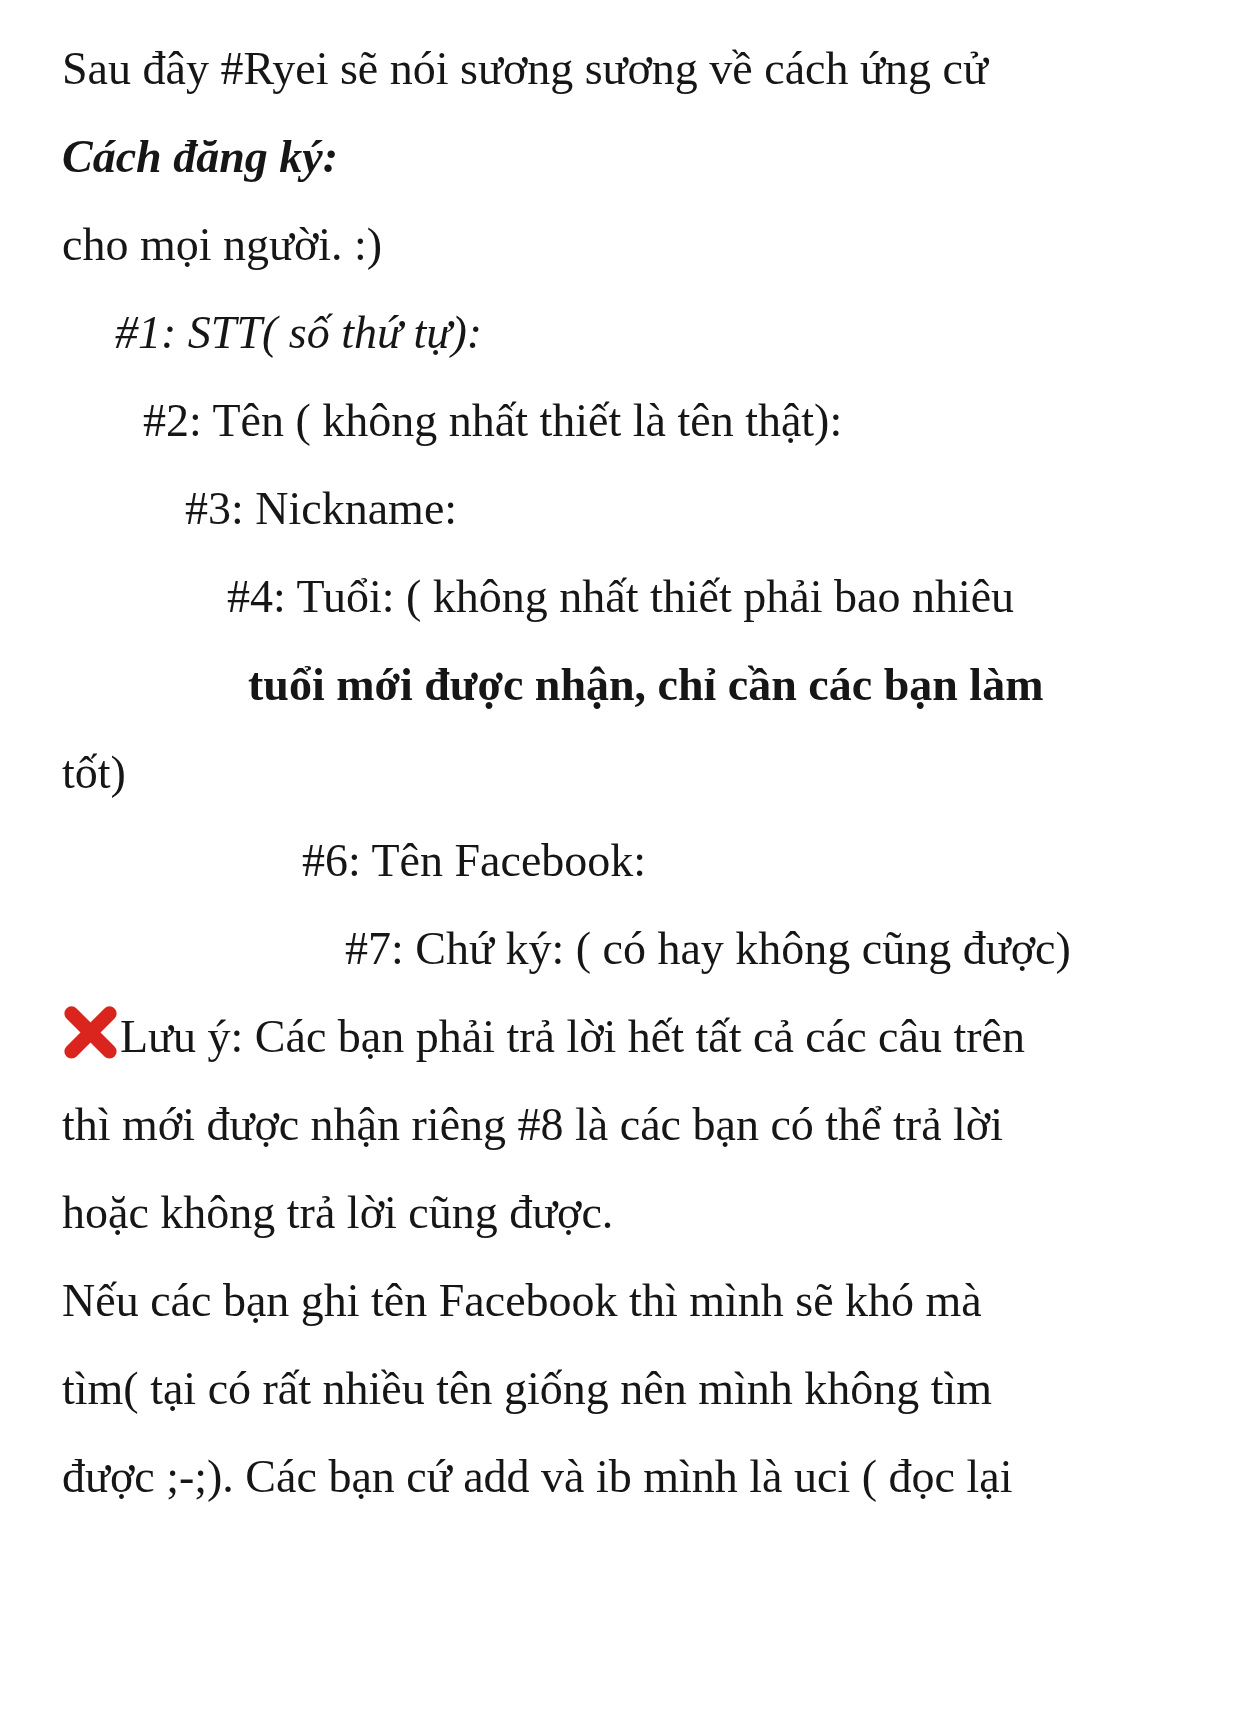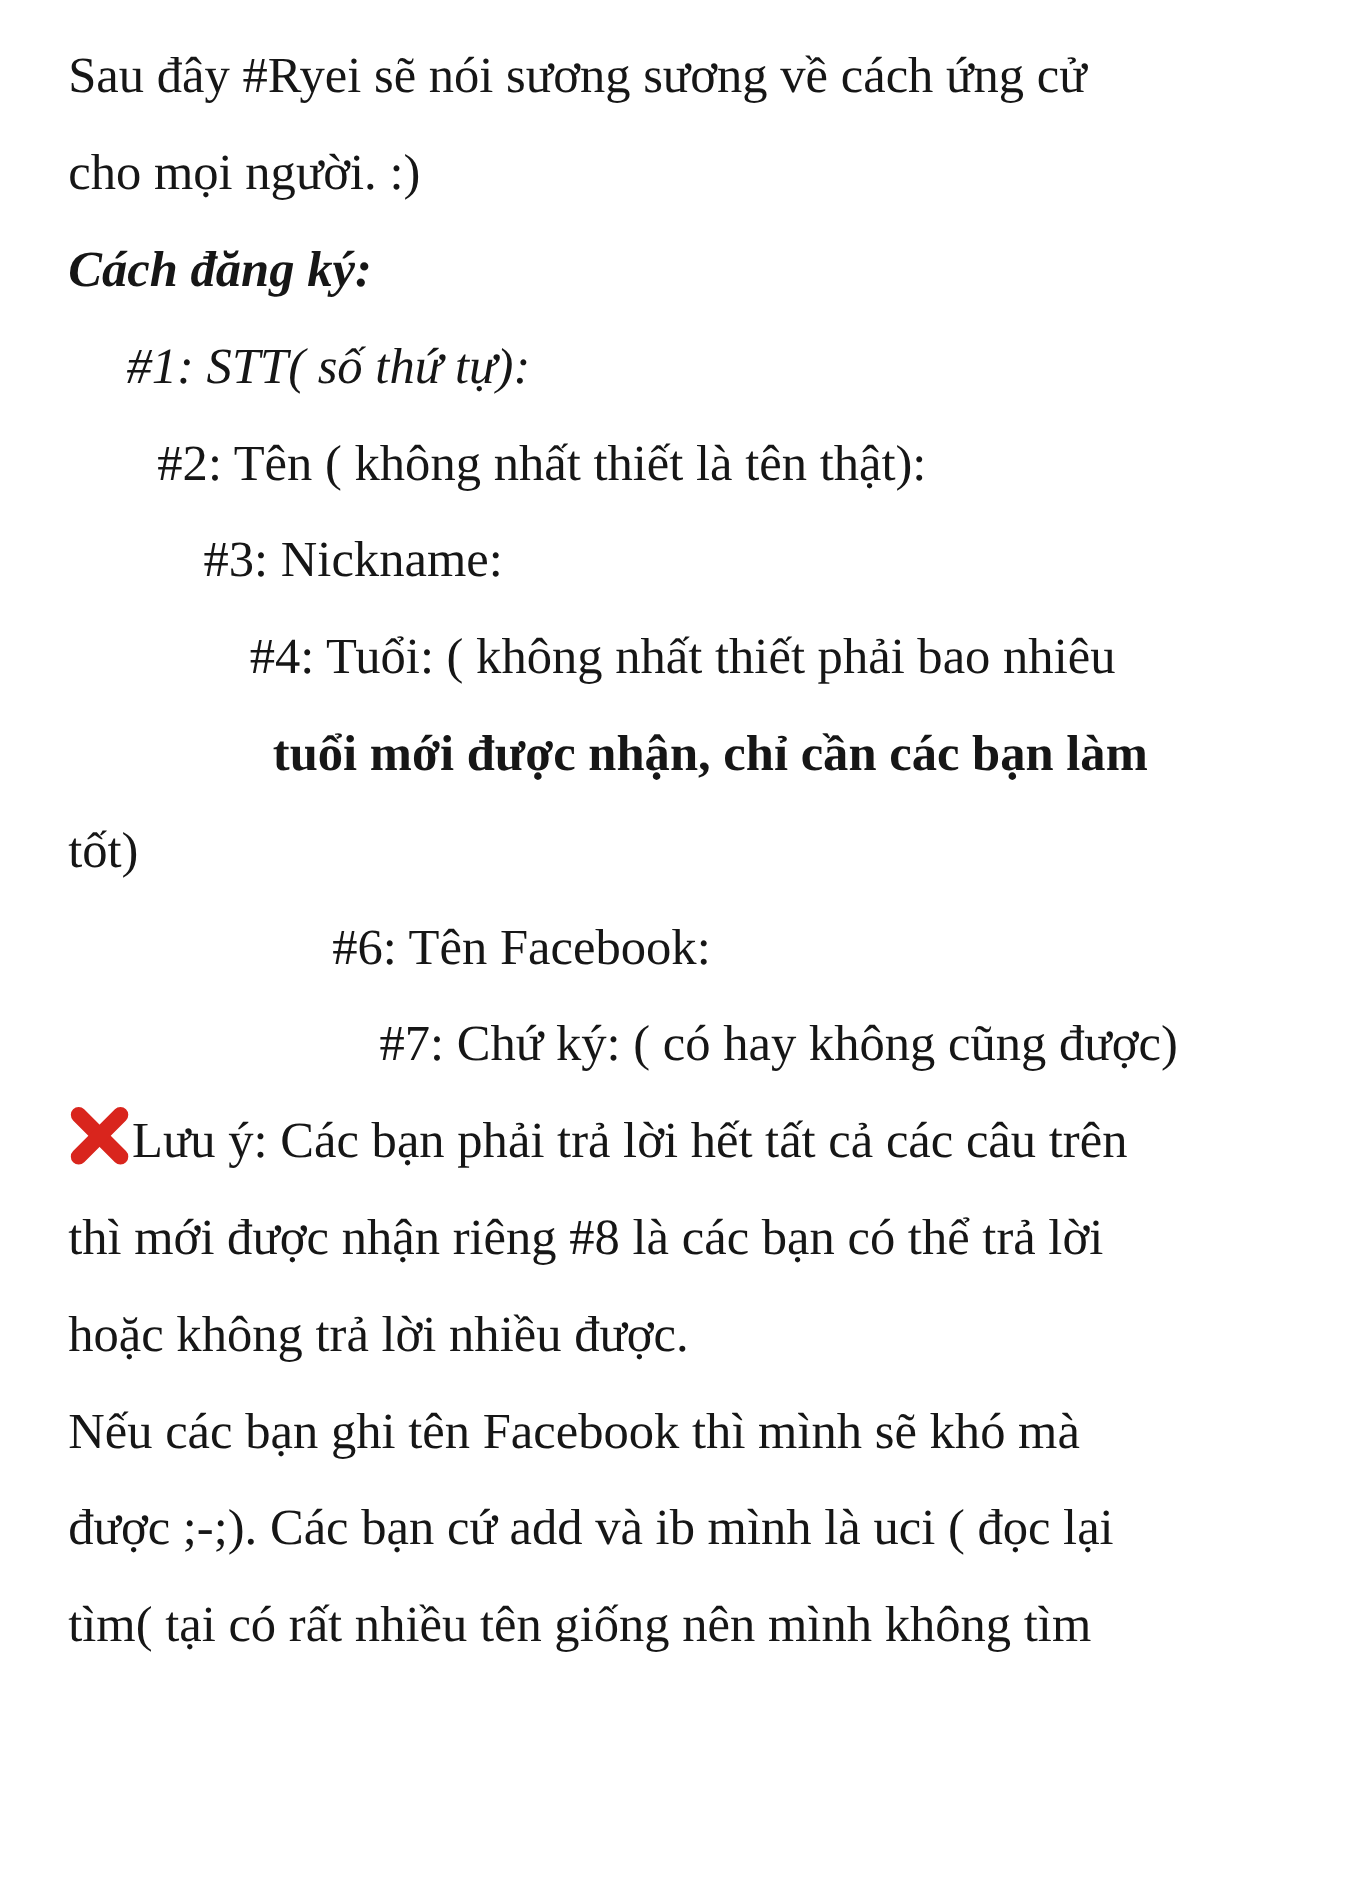--- a/index.html
+++ b/index.html
@@ -44,23 +44,23 @@
   .ind-240 { padding-left: 240px; }
   .ind-283 { padding-left: 283px; }
 </style>
 </head>
 <body>
 
 <div class="page">
 
   <div class="line"><span>Sau đây #Ryei sẽ nói sương sương về cách ứng cử</span></div>
 
+  <div class="line heading"><span>Cách đăng ký:</span></div>
+
   <div class="line"><span>cho mọi người. :)</span></div>
-
-  <div class="line heading"><span>Cách đăng ký:</span></div>
 
   <div class="line ind-53"><span>#1: STT( số thứ tự):</span></div>
 
   <div class="line ind-81"><span>#2: Tên ( không nhất thiết là tên thật):</span></div>
 
   <div class="line ind-123"><span>#3: Nickname:</span></div>
 
   <div class="line ind-165"><span>#4: Tuổi: ( không nhất thiết phải bao nhiêu</span></div>
 
   <div class="line ind-186"><span>tuổi mới được nhận, chỉ cần các bạn làm</span></div>
@@ -74,22 +74,22 @@
 
   <div class="line">
     <span class="x-icon"><svg width="57" height="57" viewBox="0 0 60 60" xmlns="http://www.w3.org/2000/svg">
           <line x1="10" y1="10" x2="50" y2="50" stroke="#d9251d" stroke-width="15" stroke-linecap="round"></line>
           <line x1="50" y1="10" x2="10" y2="50" stroke="#d9251d" stroke-width="15" stroke-linecap="round"></line>
         </svg></span><span>Lưu ý: Các bạn phải trả lời hết tất cả các câu trên</span>
   </div>
 
   <div class="line"><span>thì mới được nhận riêng #8 là các bạn có thể trả lời</span></div>
 
-  <div class="line"><span>hoặc không trả lời nhiều được.</span></div>
+  <div class="line"><span>hoặc không trả lời cũng được.</span></div>
 
   <div class="line"><span>Nếu các bạn ghi tên Facebook thì mình sẽ khó mà</span></div>
 
+  <div class="line"><span>tìm( tại có rất nhiều tên giống nên mình không tìm</span></div>
+
   <div class="line"><span>được ;-;). Các bạn cứ add và ib mình là uci ( đọc lại</span></div>
-
-  <div class="line"><span>tìm( tại có rất nhiều tên giống nên mình không tìm</span></div>
 
 
 </div>
 
 </body></html>

